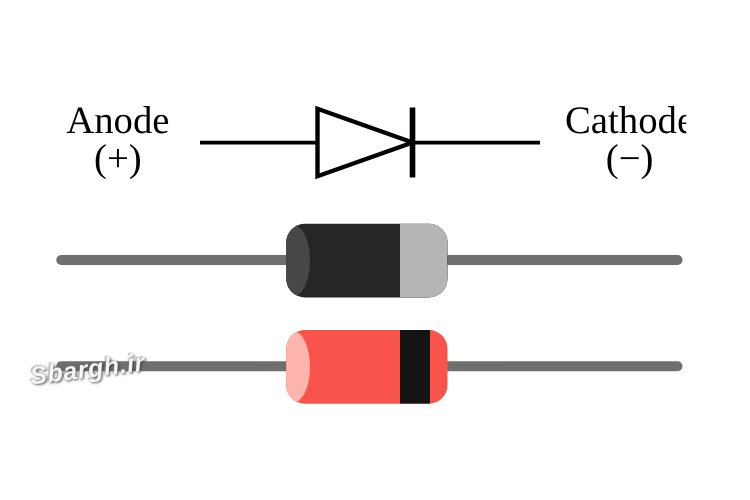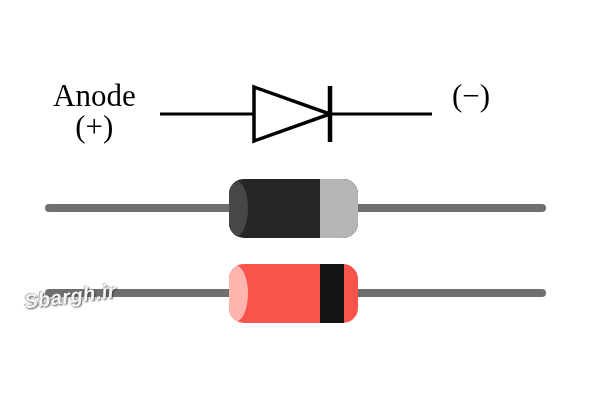--- a/index.html
+++ b/index.html
@@ -76,20 +76,21 @@
 <body>
 
 <div class="canvas">
 
   <div class="label" style="left:53px;top:80px;">
     <div>Anode</div>
     <div>(+)</div>
   </div>
 
   <div class="label" style="left:452px;top:80px;">
+    <div>Cathode</div>
     <div>(−)</div>
   </div>
 
   <svg class="symbol-svg" width="272" height="60" viewBox="0 0 272 60">
     <line x1="0" y1="30" x2="272" y2="30" stroke="#000" stroke-width="3"></line>
     <polygon points="94,3 94,57 170,30" fill="#ffffff" stroke="#000" stroke-width="3.5"></polygon>
     <line x1="170" y1="2" x2="170" y2="58" stroke="#000" stroke-width="4.5"></line>
   </svg>
 
   <div class="wire black-row"></div>

